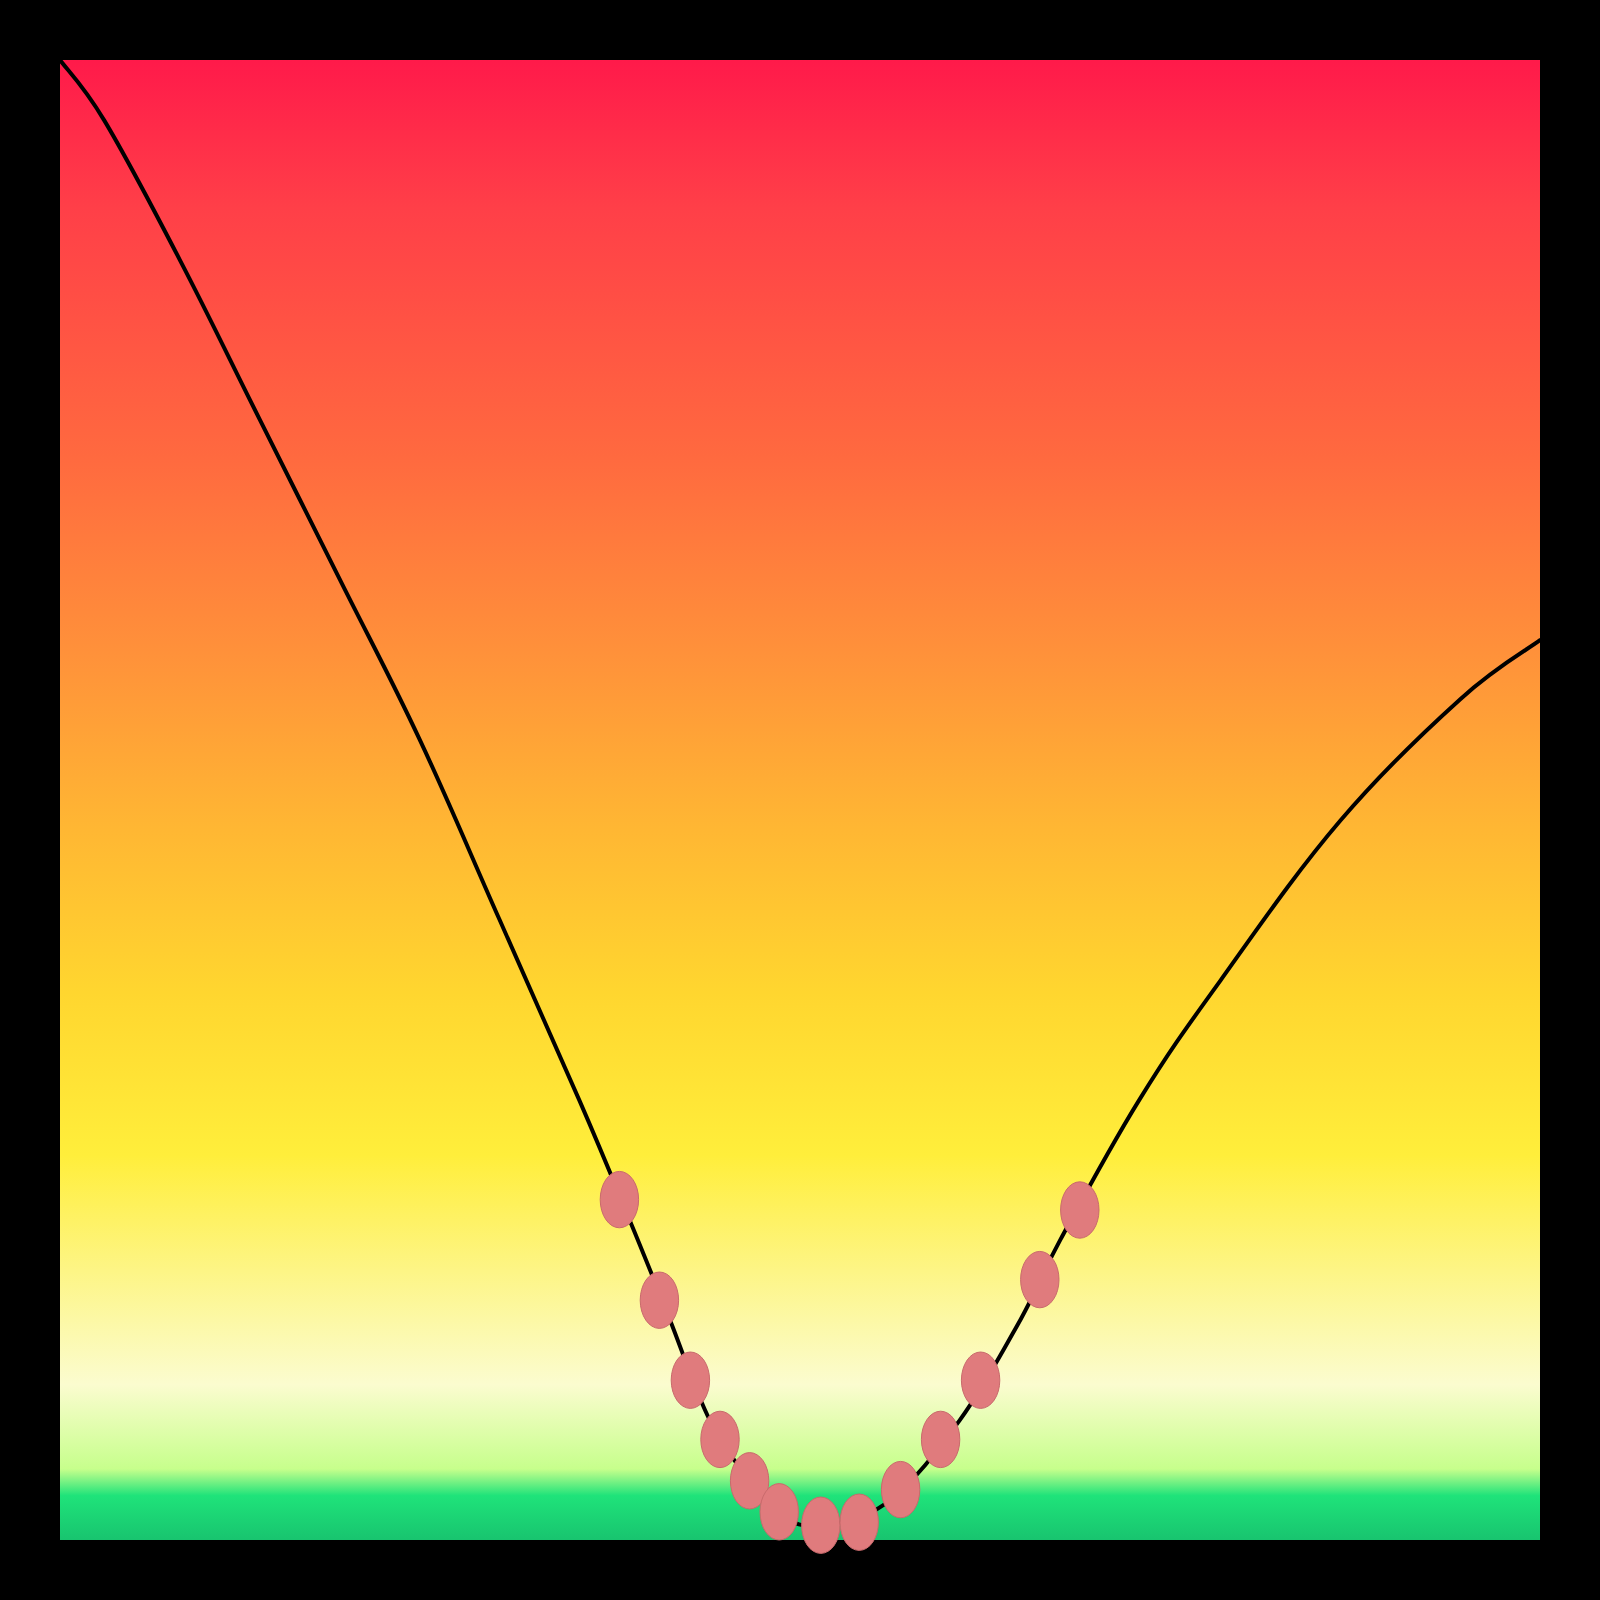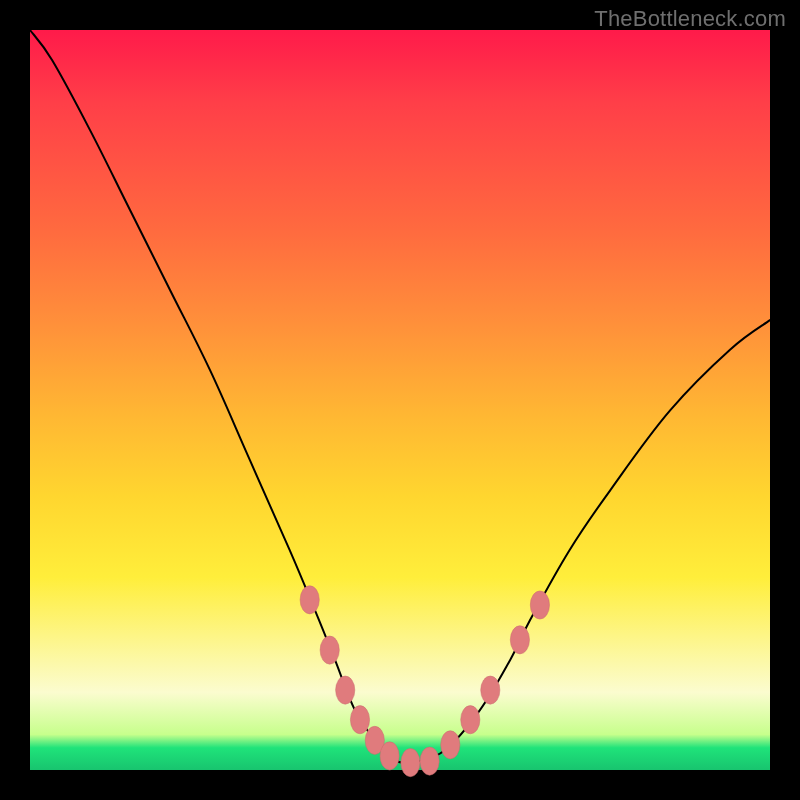--- a/index.html
+++ b/index.html
@@ -65,21 +65,20 @@
   .bead {
     fill: #e07b7d;
     stroke: #c96a6c;
     stroke-width: 0.5;
   }
 </style>
 </head>
 <body>
 
 <div class="frame">
-  <div class="watermark">TheBottleneck.com</div>
   <div class="plot-area">
     <svg class="curve" viewBox="0 0 740 740" preserveAspectRatio="none">
       <path id="curve-path" class="curve-path" d="M 0.0 0.0 C 4.1 5.6, 11.2 12.0, 22.2 30.3 C 33.2 48.7, 45.7 72.5, 59.9 99.9 C 74.2 127.3, 85.2 150.5, 99.9 179.8 C 114.6 209.1, 125.2 230.4, 139.9 259.7 C 154.5 289.0, 165.2 308.5, 179.8 339.7 C 194.5 370.9, 205.1 396.8, 219.8 429.9 C 234.4 463.0, 247.8 492.7, 259.7 520.2 C 271.7 547.8, 276.6 560.1, 284.9 580.2 C 293.2 600.2, 297.6 611.4, 304.9 629.7 C 312.2 648.1, 317.5 665.4, 324.9 680.1 C 332.2 694.7, 337.5 700.6, 344.8 709.7 C 352.2 718.7, 359.3 725.4, 364.8 729.6 C 370.4 733.8, 371.5 732.1, 375.2 732.6 C 378.8 733.1, 377.5 734.9, 384.8 732.6 C 392.1 730.3, 403.2 729.7, 415.1 720.0 C 427.1 710.4, 438.0 696.6, 449.9 680.1 C 461.9 663.5, 471.0 646.3, 480.3 629.7 C 489.5 613.2, 489.4 609.9, 500.2 589.8 C 511.1 569.7, 524.8 544.0, 539.5 520.2 C 554.1 496.5, 561.7 485.9, 580.2 460.3 C 598.6 434.6, 618.1 406.1, 640.1 380.4 C 662.1 354.6, 681.7 336.2, 700.0 319.7 C 718.4 303.1, 732.7 295.5, 740.0 290.1"></path>
       <g id="beads-group">
           <ellipse cx="279.7" cy="569.8" rx="9.6" ry="14.1" class="bead"></ellipse>
           <ellipse cx="299.7" cy="620.1" rx="9.6" ry="14.1" class="bead"></ellipse>
           <ellipse cx="315.2" cy="660.1" rx="9.6" ry="14.1" class="bead"></ellipse>
           <ellipse cx="330.0" cy="689.7" rx="9.6" ry="14.1" class="bead"></ellipse>
           <ellipse cx="344.8" cy="710.4" rx="9.6" ry="14.1" class="bead"></ellipse>
           <ellipse cx="359.6" cy="725.9" rx="9.6" ry="14.1" class="bead"></ellipse>

